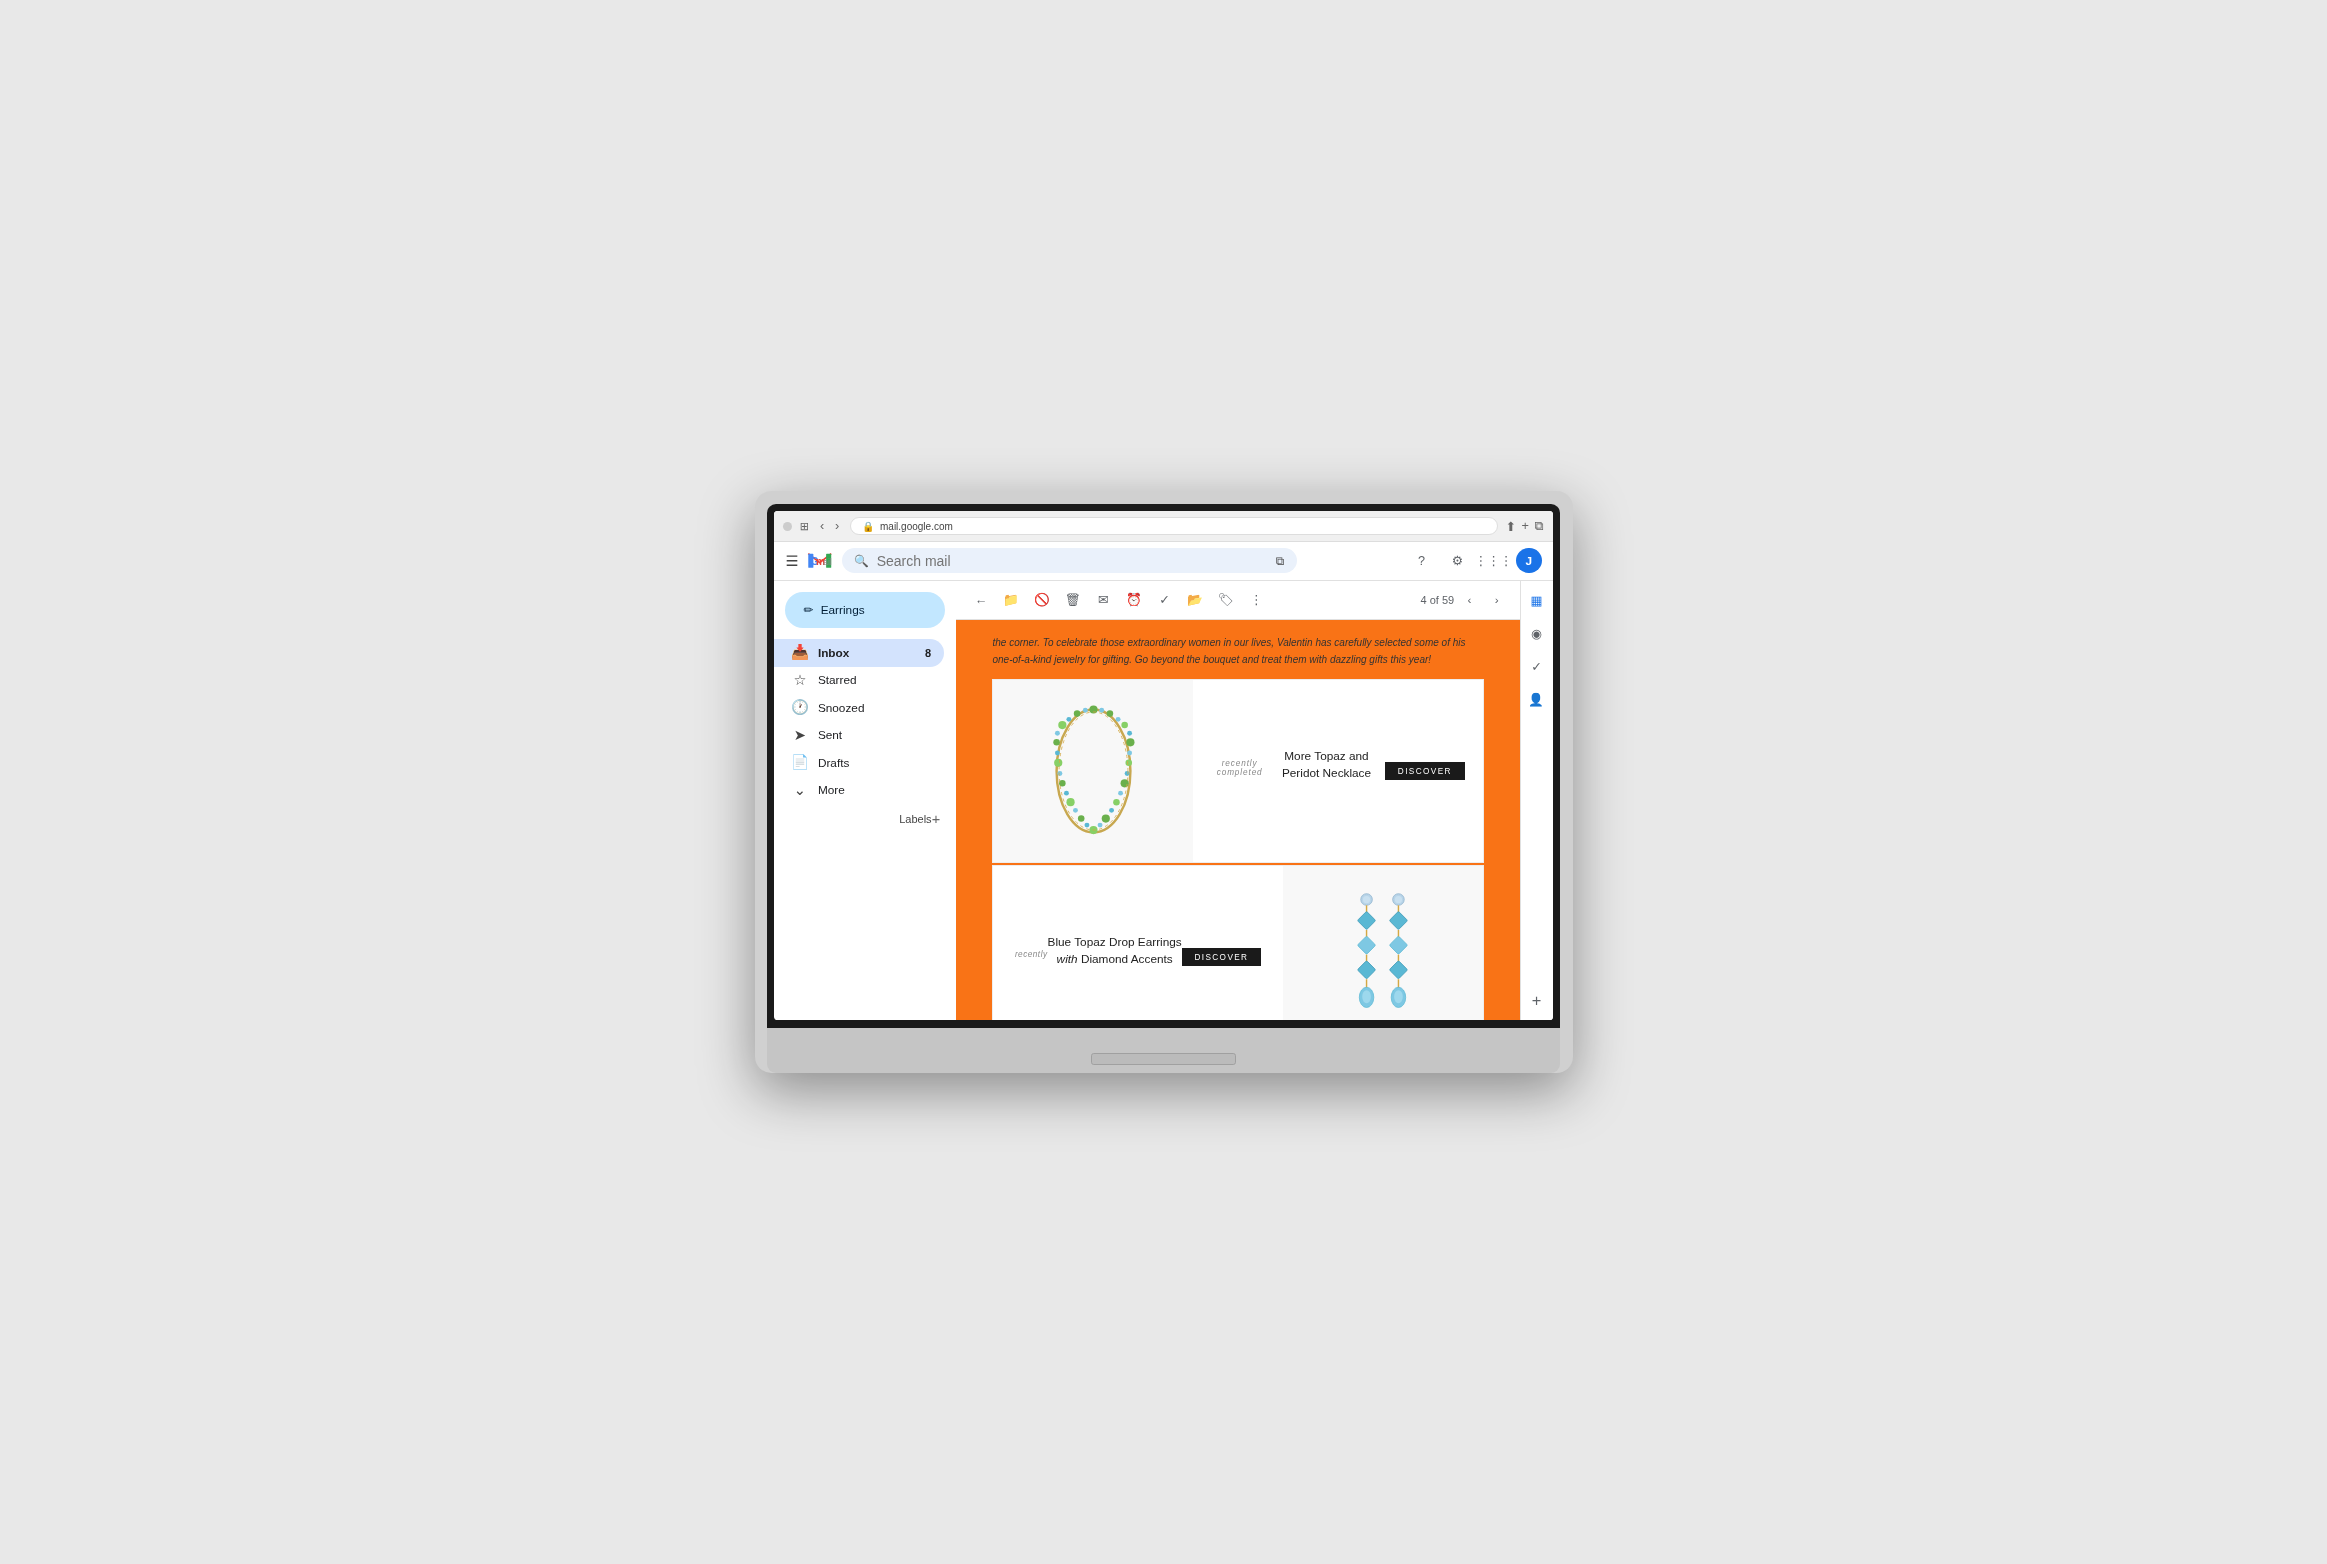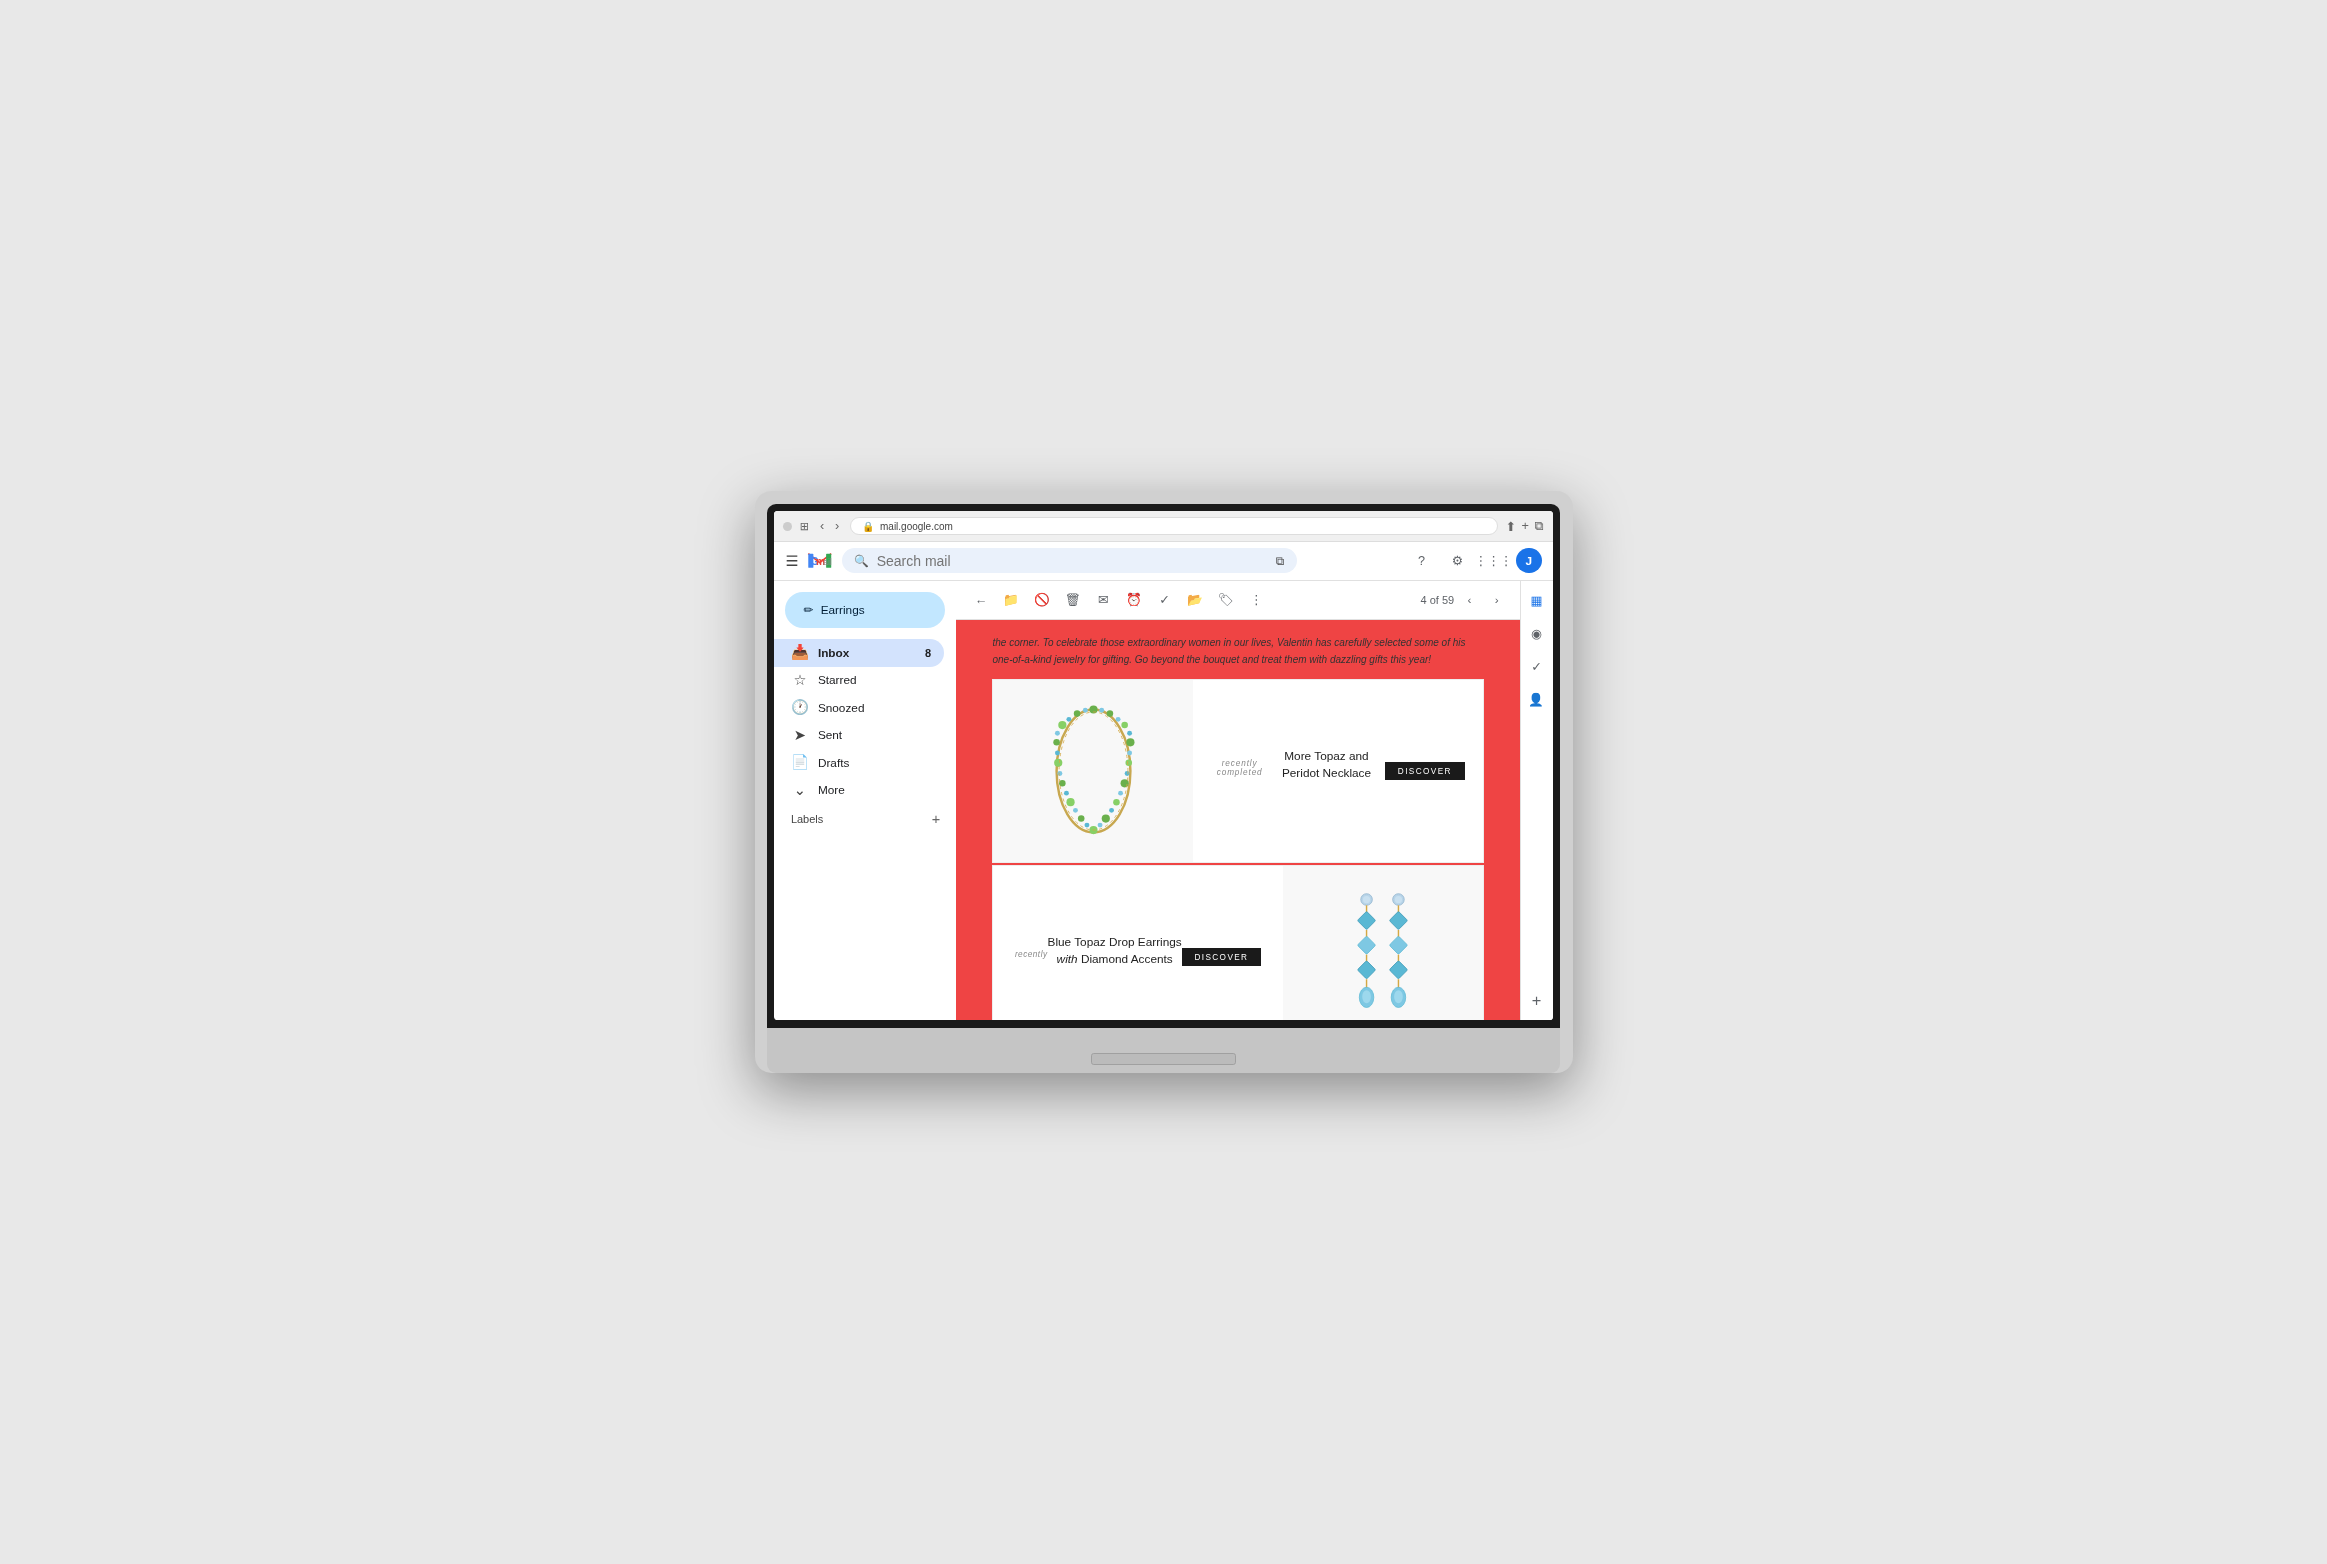--- a/index.html
+++ b/index.html
@@ -224,21 +224,21 @@
       background: transparent;
       color: #202124;
       font-size: 11px;
       font-weight: 600;
     }
 
     .labels-section {
       padding: 7.3px 16.4px;
       display: flex;
       align-items: center;
-      justify-content: space-between;
+      justify-content: flex-end;
     }
 
     .labels-title {
       font-size: 11px;
       color: #444;
       font-weight: 500;
     }
 
     .add-label-btn {
       cursor: pointer;
@@ -315,21 +315,21 @@
       cursor: pointer;
       border-radius: 50%;
       color: #5f6368;
       font-size: 11.8px;
     }
 
     .email-content {
       flex: 1;
       overflow-y: auto;
       padding: 0;
-      background: #ef4444;
+      background: #f97316;
     }
 
     .email-email-content {
       padding: 14.5px 36px;
     }
 
     .product-section {
       display: flex;
       border: 0.9px solid #eee;
       margin-bottom: 1.8px;

